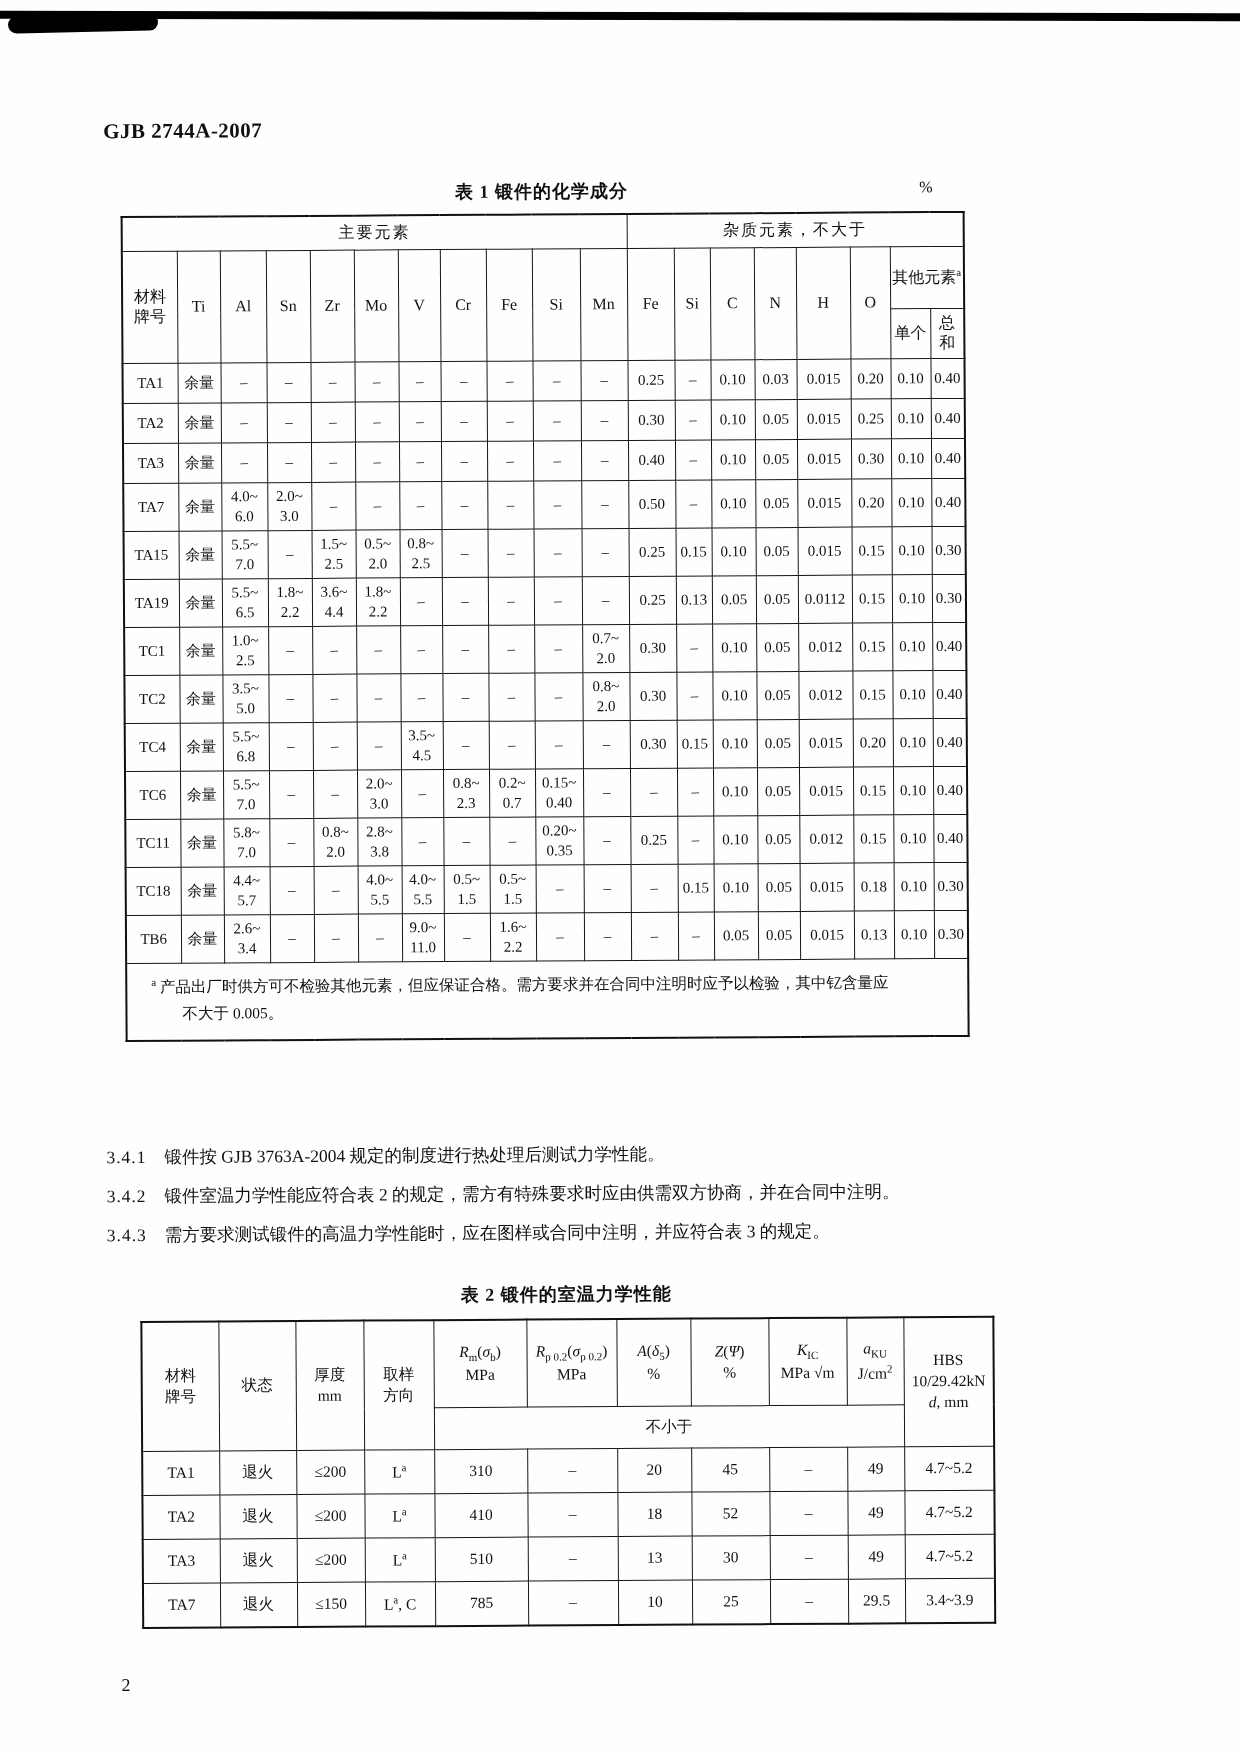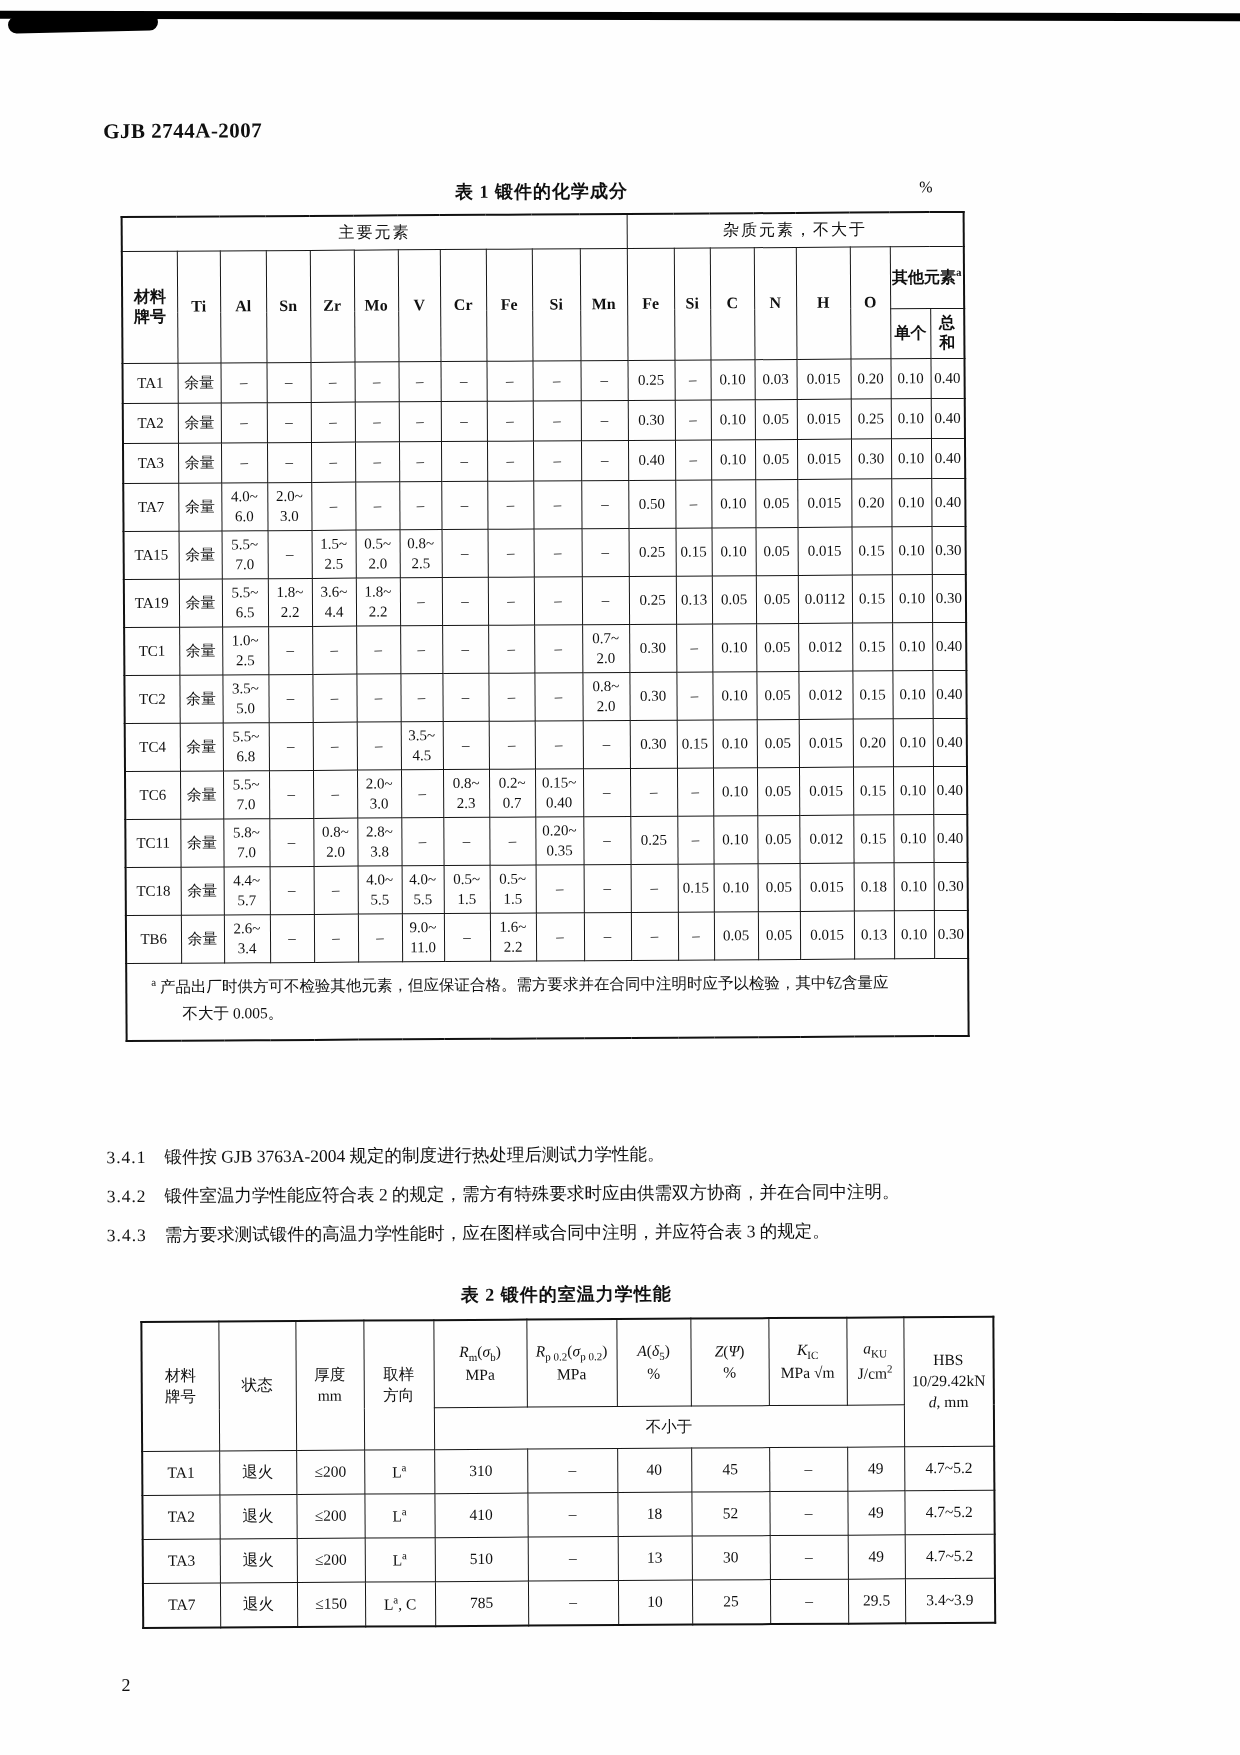--- a/index.html
+++ b/index.html
@@ -19,21 +19,21 @@
   .t1-caption .unit{position:absolute;right:30px;top:1px;font-size:16px;}
 
   table{border-collapse:collapse;table-layout:fixed;background:#fefefe;}
   .t1{width:842px;margin-left:20px;border:2.5px solid #111;}
   .t1 th,.t1 td{border:1.6px solid #161616;text-align:center;vertical-align:middle;
     font-size:15px;line-height:1.3;padding:4px 1px;overflow:hidden;}
   .t1 thead tr.grp{height:34px;}
   .t1 thead tr.grp th{font-size:16px;font-weight:normal;letter-spacing:2px;}
   .t1 thead tr.el{height:62px;}
   .t1 thead tr.sub{height:36px;}
-  .t1 thead th{font-weight:bold;font-size:16px;}
+  .t1 thead th{font-weight:normal;font-size:16px;}
   .t1 tbody tr{height:40px;}
   .t1 td.grade{font-size:15px;}
   .t1 td.fn{text-align:left;padding:9px 12px 12px 24px;font-size:15.5px;line-height:1.75;height:auto;}
   .t1 td.fn .l2{margin-left:31px;}
   sup{font-size:11px;}
   sub{font-size:11px;}
 
   .clauses{margin:96px 0 0 0;}
   .clauses p{margin:0;font-size:17.5px;line-height:39px;white-space:nowrap;}
   .clauses .num{margin-right:18px;letter-spacing:1px;}
@@ -442,21 +442,21 @@
       </tr>
     </thead>
     <tbody id="t2-body">
         <tr>
           <td class="grade">TA1</td>
           <td>退火</td>
           <td>≤200</td>
           <td>L<sup>a</sup></td>
           <td>310</td>
           <td>–</td>
-          <td>40</td>
+          <td>20</td>
           <td>45</td>
           <td>–</td>
           <td>49</td>
           <td>4.7~5.2</td>
         </tr>
         <tr>
           <td class="grade">TA2</td>
           <td>退火</td>
           <td>≤200</td>
           <td>L<sup>a</sup></td>

